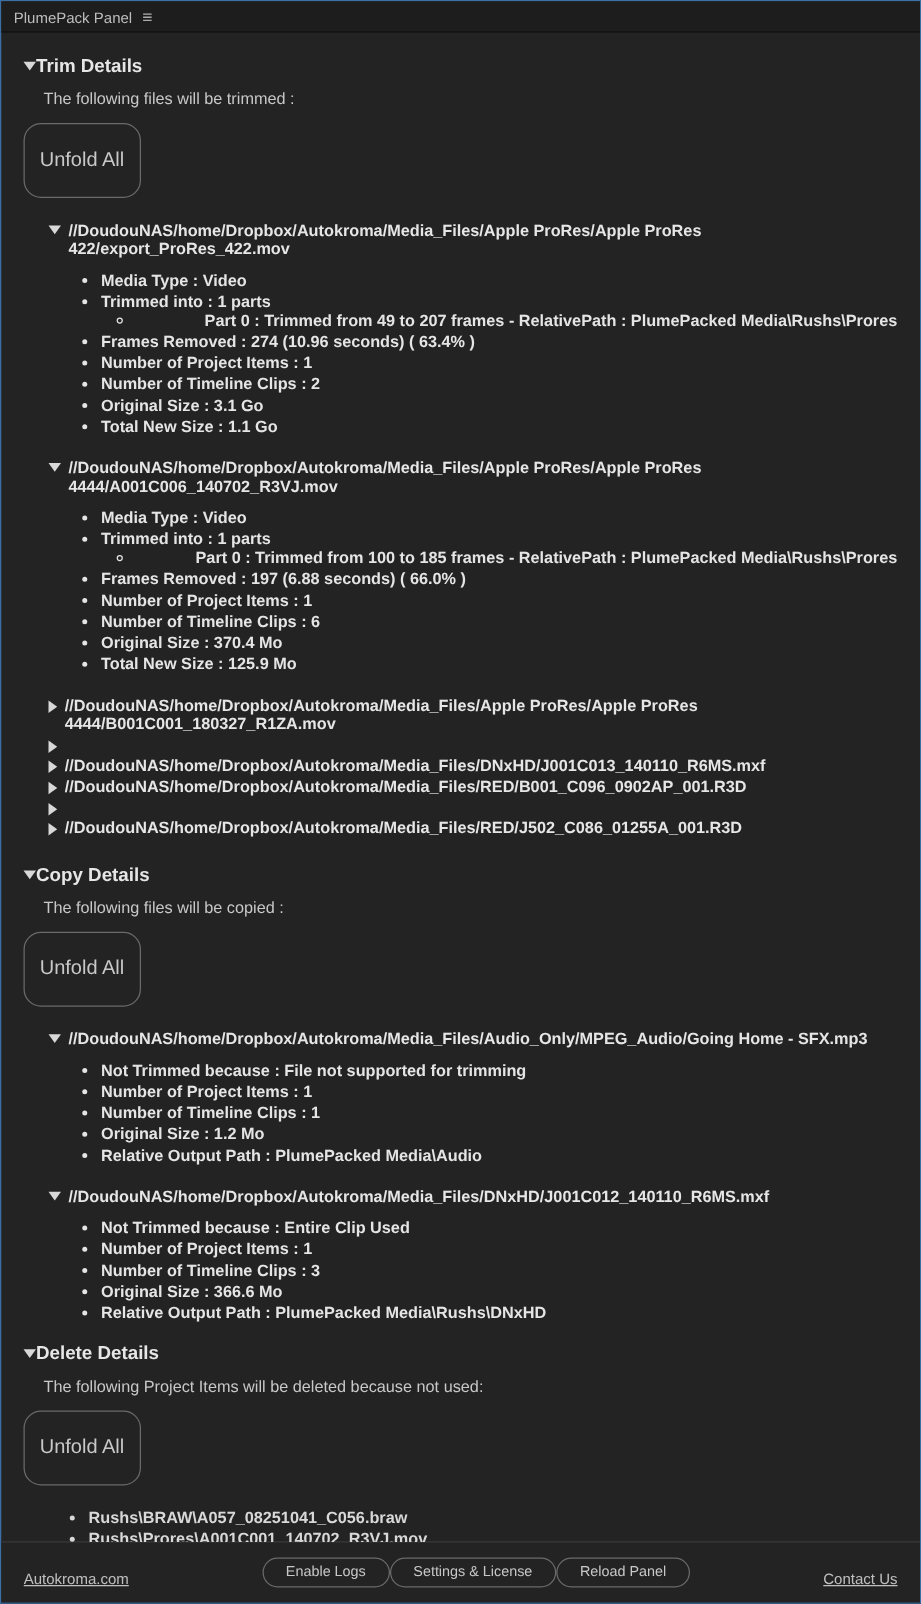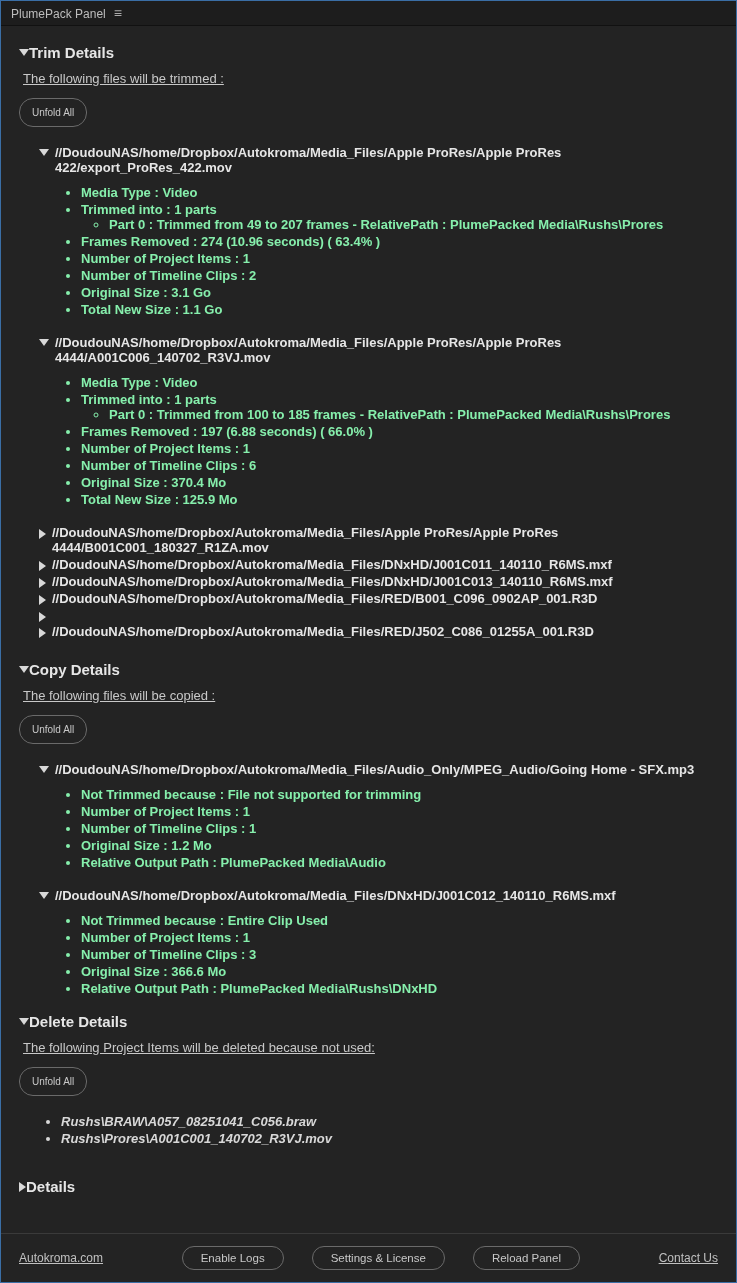--- a/index.html
+++ b/index.html
@@ -53,88 +53,86 @@
   .disclosure.closed {
     border-width: 5px 0 5px 7px;
     border-color: transparent transparent transparent #d8d8d8;
   }
   .section-title {
     font-weight: bold;
     font-size: 15px;
     color: #e6e6e6;
   }
   .subtext {
-    margin: 10px 0 12px 4px;
+    margin: 10px 0 12px 16px;
     color: #c8c8c8;
-    text-decoration: underline;
   }
   .pill-btn {
     border: 1px solid #6a6a6a;
     background: transparent;
     color: #c8c8c8;
     border-radius: 14px;
-    padding: 8px 12px;
-    font-size: 10px;
+    padding: 20px 12px;
+    font-size: 16px;
     cursor: pointer;
   }
   .file-block { margin-top: 18px; margin-left: 20px; }
   .file-header {
     display: flex;
     align-items: flex-start;
     gap: 6px;
     cursor: pointer;
     font-weight: bold;
     color: #e6e6e6;
   }
   .file-header .disclosure { margin-top: 4px; }
   ul.details {
     list-style: disc;
     margin: 10px 0 0 42px;
-    color: #86efac;
+    color: #e5e5e5;
   }
   ul.details > li { margin: 2px 0; font-weight: bold; font-size: 13px; }
   ul.sub {
     list-style: circle;
     margin-left: 28px;
   }
-  ul.sub > li { font-weight: bold; }
+  ul.sub > li { font-weight: bold; text-align: right; }
   .collapsed-list { margin-top: 6px; margin-left: 20px; }
   .collapsed-item {
     display: flex;
     align-items: flex-start;
     gap: 6px;
     font-weight: bold;
     color: #e6e6e6;
     margin: 2px 0;
     cursor: pointer;
   }
   .collapsed-item .disclosure { margin-top: 4px; }
   .delete-list {
     list-style: disc;
     margin: 18px 0 0 42px;
     font-weight: bold;
   }
-  .delete-list li { margin: 2px 0; font-style: italic; }
+  .delete-list li { margin: 2px 10px; }
   .footer {
     border-top: 1px solid #3a3a3a;
     padding: 12px 18px;
     display: flex;
-    align-items: center;
+    align-items: flex-end;
     justify-content: space-between;
     background: #232323;
   }
   .footer-left, .footer-right {
     color: #c0c0c0;
     text-decoration: underline;
     cursor: pointer;
     font-size: 12px;
   }
   .footer-buttons {
     display: flex;
-    gap: 28px;
   }
   .footer-buttons .pill-btn {
     padding: 5px 18px;
     font-size: 11.5px;
   }
   .spacer { height: 30px; }
 </style>
 </head>
 <body>
 
@@ -198,21 +196,20 @@
   </div>
 
   
   <div class="collapsed-list" style="margin-top:18px;">
     <div class="collapsed-item">
         <span class="disclosure closed"></span>
         <span>//DoudouNAS/home/Dropbox/Autokroma/Media_Files/Apple ProRes/Apple ProRes 4444/B001C001_180327_R1ZA.mov</span>
       </div>
     <div class="collapsed-item">
         <span class="disclosure closed"></span>
-        <span>//DoudouNAS/home/Dropbox/Autokroma/Media_Files/DNxHD/J001C011_140110_R6MS.mxf</span>
       </div>
     <div class="collapsed-item">
         <span class="disclosure closed"></span>
         <span>//DoudouNAS/home/Dropbox/Autokroma/Media_Files/DNxHD/J001C013_140110_R6MS.mxf</span>
       </div>
     <div class="collapsed-item">
         <span class="disclosure closed"></span>
         <span>//DoudouNAS/home/Dropbox/Autokroma/Media_Files/RED/B001_C096_0902AP_001.R3D</span>
       </div>
     <div class="collapsed-item">

